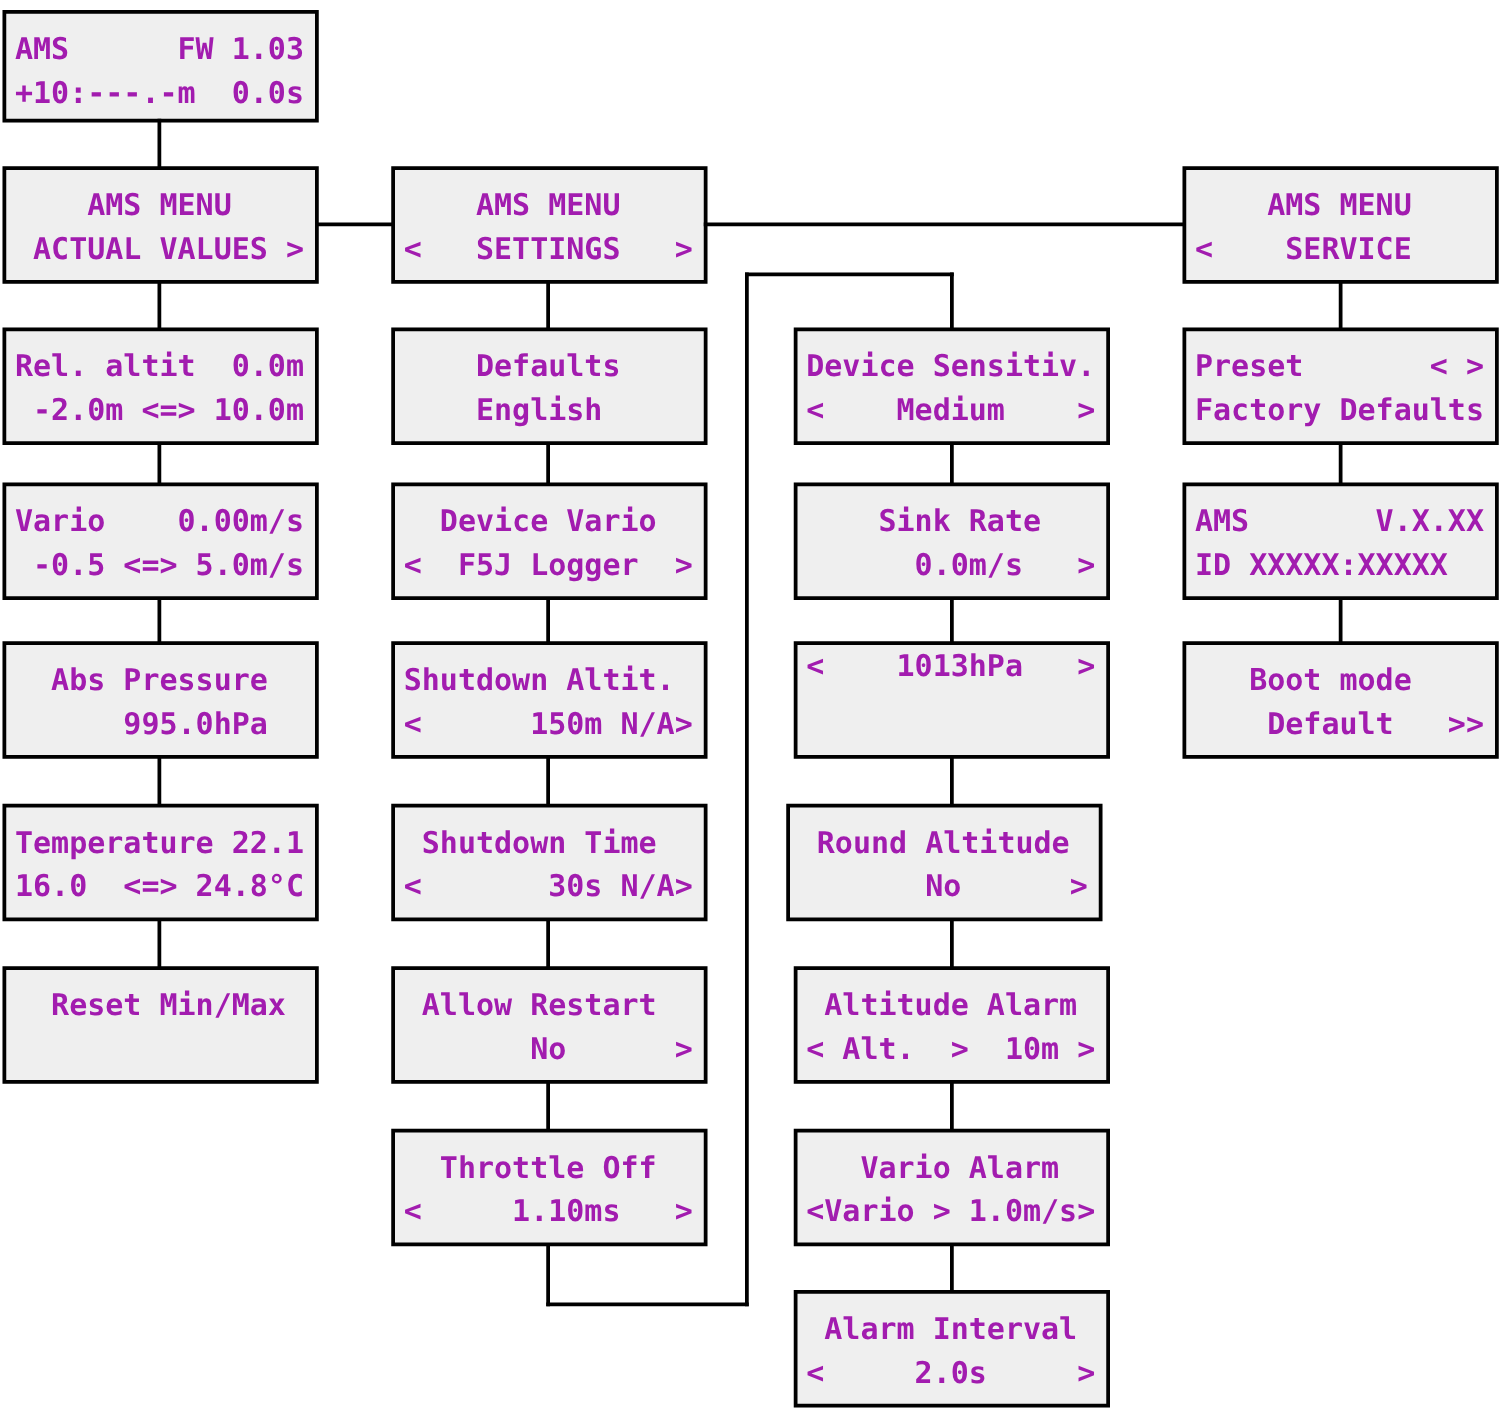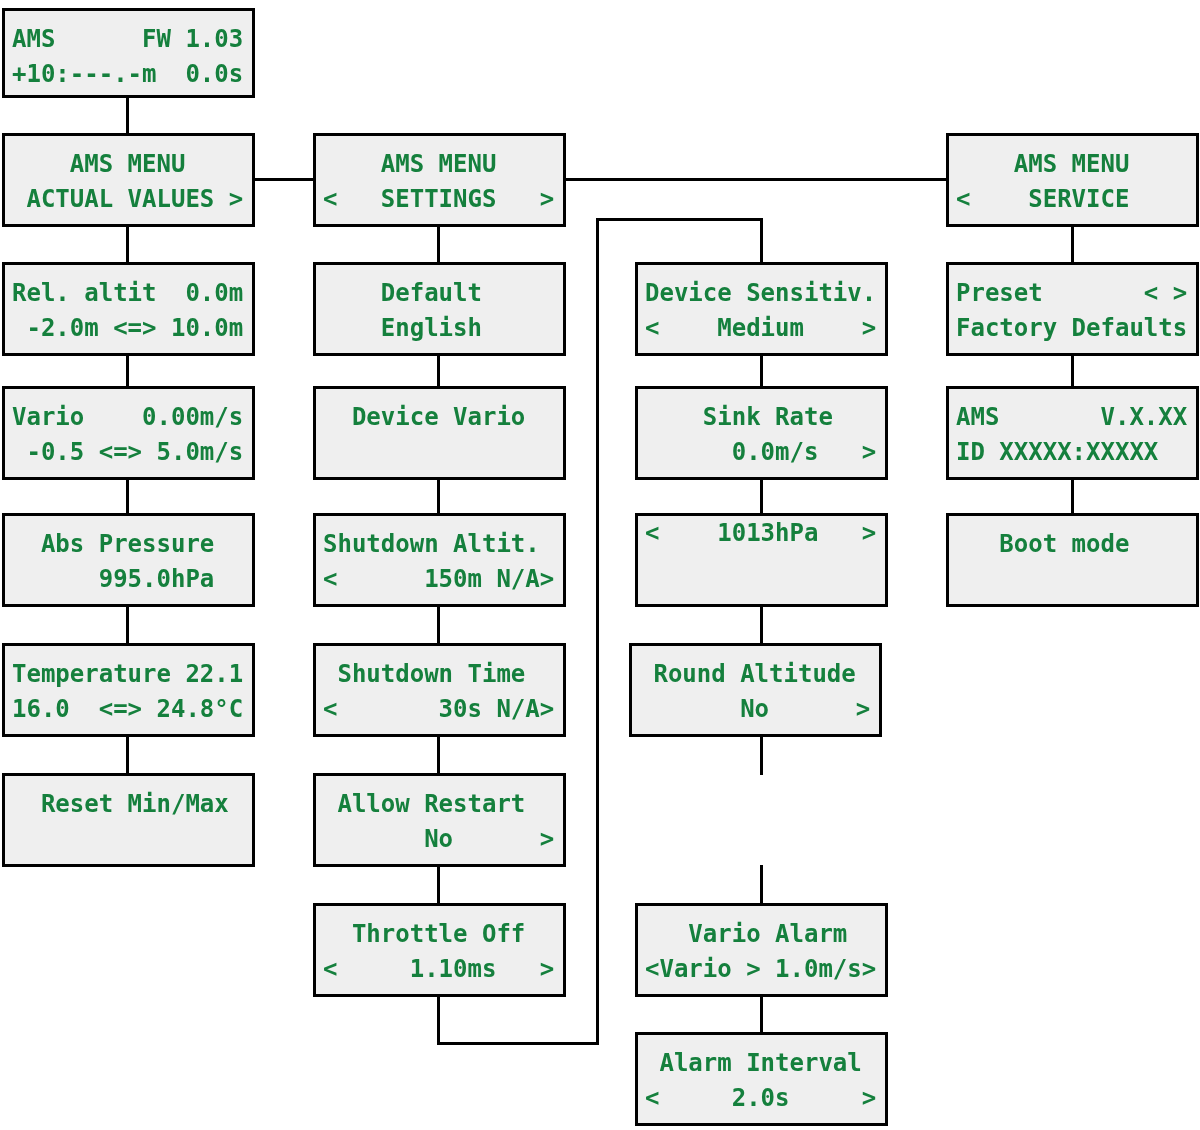--- a/index.html
+++ b/index.html
@@ -22,21 +22,21 @@
     border: 3px solid #000000;
     box-sizing: content-box;
     padding-top: 0;
   }
   .lcd-line {
     white-space: pre;
     font-family: "DejaVu Sans Mono", "Liberation Mono", monospace;
     font-weight: 700;
     font-size: 24px;
     line-height: 35px;
-    color: #15803d;
+    color: #a21caf;
     padding-left: 7px;
     letter-spacing: 0;
   }
   .lcd-line.first { margin-top: 11px; }
   .line {
     position: absolute;
     background: #000000;
   }
   .v { width: 3px; }
   .h { height: 3px; }
@@ -72,25 +72,26 @@
   </div>
   <div class="box" style="left:2px;top:773px">
     <div class="lcd-line first">  Reset Min/Max </div>
   </div>
 
   <div class="box" style="left:313px;top:133px">
     <div class="lcd-line first">    AMS MENU    </div>
     <div class="lcd-line">&lt;   SETTINGS   &gt;</div>
   </div>
   <div class="box" style="left:313px;top:262px">
-    <div class="lcd-line first">    Default    </div>
+    <div class="lcd-line first">    Defaults    </div>
     <div class="lcd-line">    English     </div>
   </div>
   <div class="box" style="left:313px;top:386px">
     <div class="lcd-line first">  Device Vario   </div>
+    <div class="lcd-line">&lt;  F5J Logger  &gt;</div>
   </div>
   <div class="box" style="left:313px;top:513px">
     <div class="lcd-line first">Shutdown Altit. </div>
     <div class="lcd-line">&lt;      150m N/A&gt;</div>
   </div>
   <div class="box" style="left:313px;top:643px">
     <div class="lcd-line first"> Shutdown Time  </div>
     <div class="lcd-line">&lt;       30s N/A&gt;</div>
   </div>
   <div class="box" style="left:313px;top:773px">
@@ -110,20 +111,24 @@
     <div class="lcd-line first">    Sink Rate   </div>
     <div class="lcd-line">      0.0m/s   &gt;</div>
   </div>
   <div class="box" style="left:635px;top:513px">
     <div class="lcd-line">&lt;    1013hPa   &gt;</div>
   </div>
   <div class="box" style="left:629px;top:643px">
     <div class="lcd-line first"> Round Altitude </div>
     <div class="lcd-line">       No      &gt;</div>
   </div>
+  <div class="box" style="left:635px;top:773px">
+    <div class="lcd-line first"> Altitude Alarm </div>
+    <div class="lcd-line">&lt; Alt.  &gt;  10m &gt;</div>
+  </div>
   <div class="box" style="left:635px;top:903px">
     <div class="lcd-line first">   Vario Alarm  </div>
     <div class="lcd-line">&lt;Vario &gt; 1.0m/s&gt;</div>
   </div>
   <div class="box" style="left:635px;top:1032px">
     <div class="lcd-line first"> Alarm Interval </div>
     <div class="lcd-line">&lt;     2.0s     &gt;</div>
   </div>
 
   <div class="box" style="left:946px;top:133px">
@@ -133,20 +138,21 @@
   <div class="box" style="left:946px;top:262px">
     <div class="lcd-line first">Preset       &lt; &gt;</div>
     <div class="lcd-line">Factory Defaults</div>
   </div>
   <div class="box" style="left:946px;top:386px">
     <div class="lcd-line first">AMS       V.X.XX</div>
     <div class="lcd-line">ID XXXXX:XXXXX  </div>
   </div>
   <div class="box" style="left:946px;top:513px">
     <div class="lcd-line first">   Boot mode    </div>
+    <div class="lcd-line">    Default   &gt;&gt;</div>
   </div>
 
   <div class="line v" style="left:126px;top:95px;height:40px"></div>
   <div class="line v" style="left:126px;top:225px;height:39px"></div>
   <div class="line v" style="left:126px;top:354px;height:34px"></div>
   <div class="line v" style="left:126px;top:478px;height:37px"></div>
   <div class="line v" style="left:126px;top:605px;height:40px"></div>
   <div class="line v" style="left:126px;top:735px;height:40px"></div>
 
   <div class="line v" style="left:437px;top:225px;height:39px"></div>

